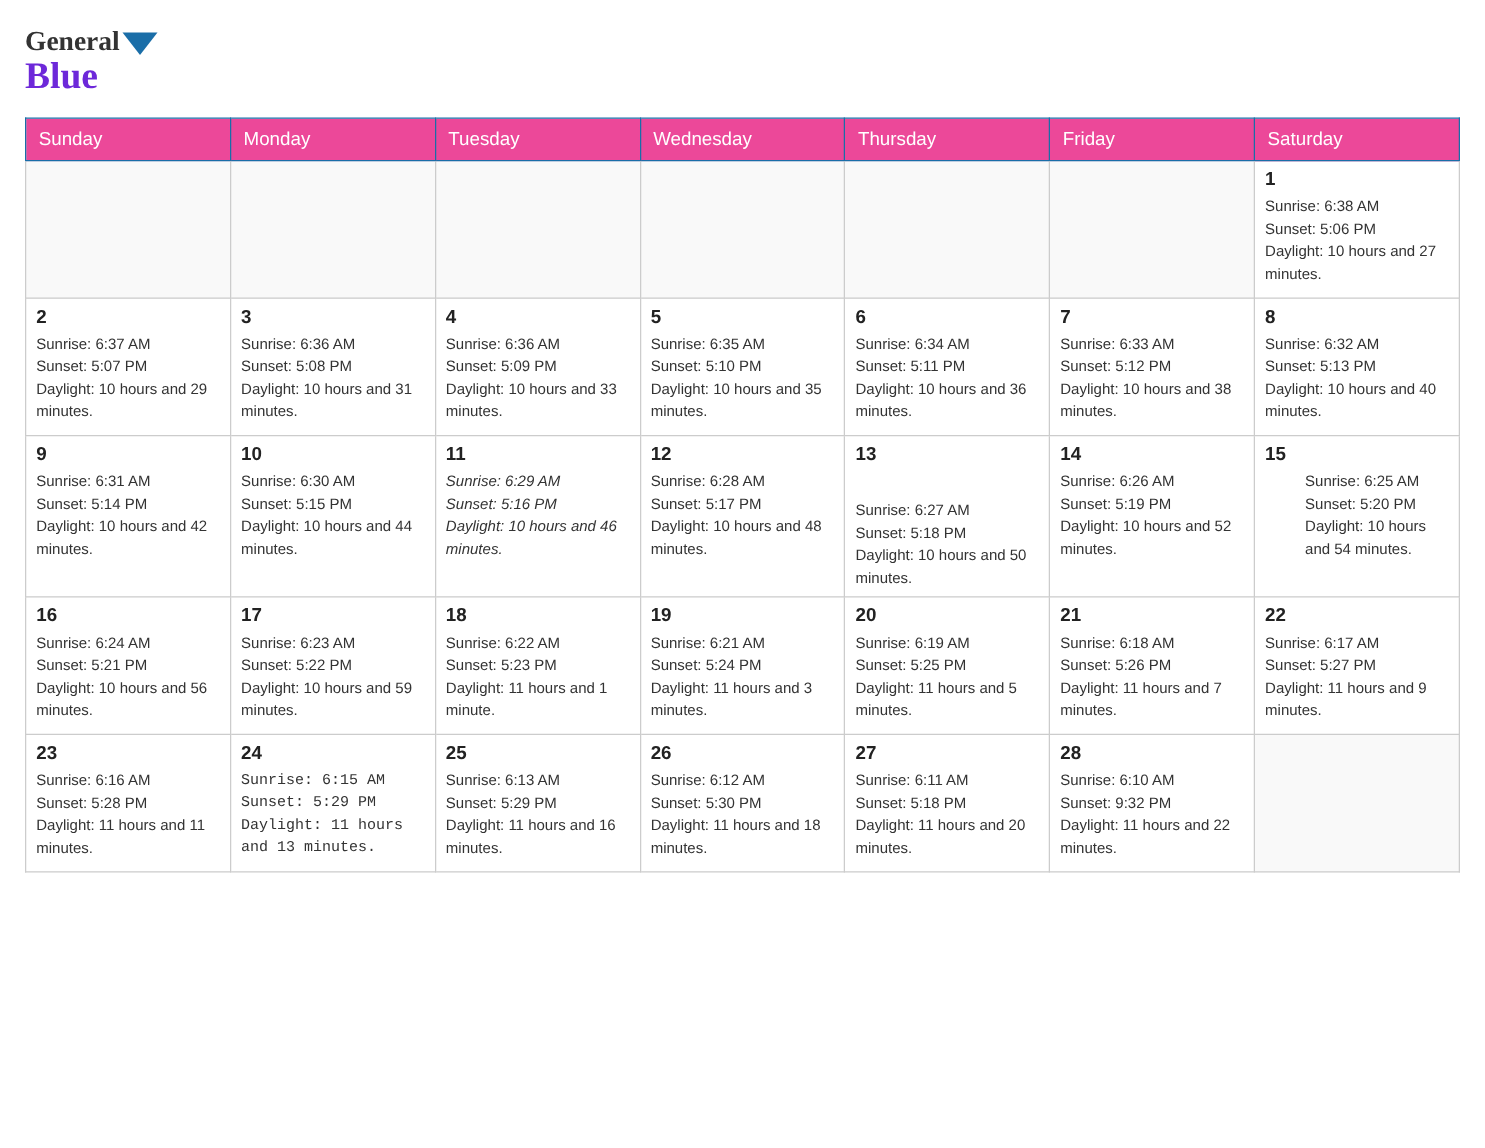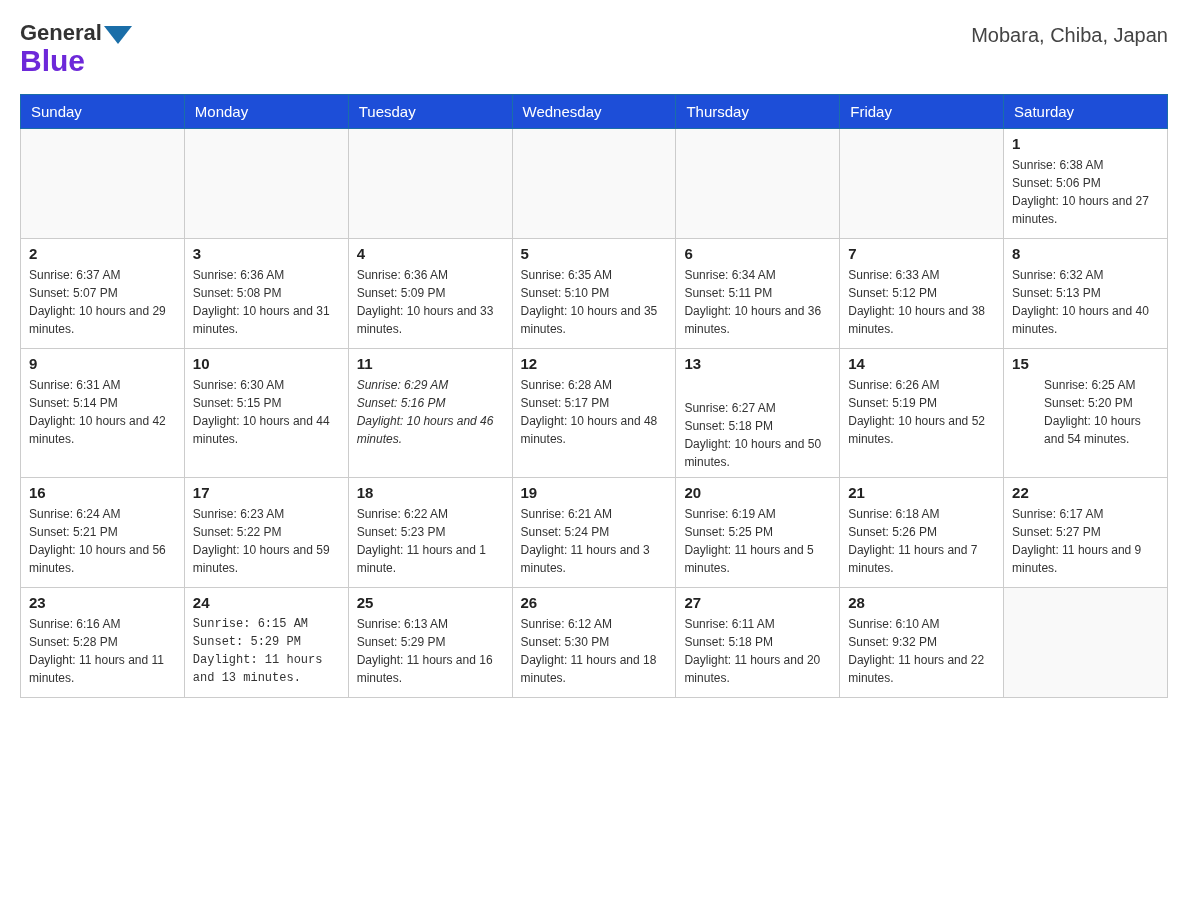--- a/index.html
+++ b/index.html
@@ -13,20 +13,21 @@
     .header {
       display: flex;
       justify-content: space-between;
       align-items: flex-start;
       margin-bottom: 16px;
     }
     .logo {
       display: flex;
       flex-direction: column;
       align-items: flex-start;
+      font-family: Liberation Serif, serif;
     }
     .logo-top {
       display: flex;
       align-items: center;
     }
     .logo-general {
       font-size: 22px;
       font-weight: bold;
       color: #333;
     }
@@ -56,21 +57,21 @@
     .location {
       font-size: 20px;
       color: #444;
       margin-top: 4px;
     }
     .calendar {
       width: 100%;
       border-collapse: collapse;
     }
     .calendar th {
-      background-color: #1d4ed8;
+      background-color: #ec4899;
       color: #fff;
       font-size: 15px;
       font-weight: normal;
       padding: 8px 10px;
       text-align: left;
       border: 1px solid #1a6ea8;
     }
     .calendar td {
       width: 14.28%;
       vertical-align: top;
@@ -102,21 +103,20 @@
 
 <div class="header">
   <div class="logo">
     <div class="logo-top">
       <span class="logo-general">General</span>
       <div class="logo-arrow"></div>
     </div>
     <span class="logo-blue">Blue</span>
   </div>
   <div class="title-section">
-    <div class="location">Mobara, Chiba, Japan</div>
   </div>
 </div>
 
 <table class="calendar">
   <thead>
     <tr>
     <th>Sunday</th>
         <th>Monday</th>
         <th>Tuesday</th>
         <th>Wednesday</th>

